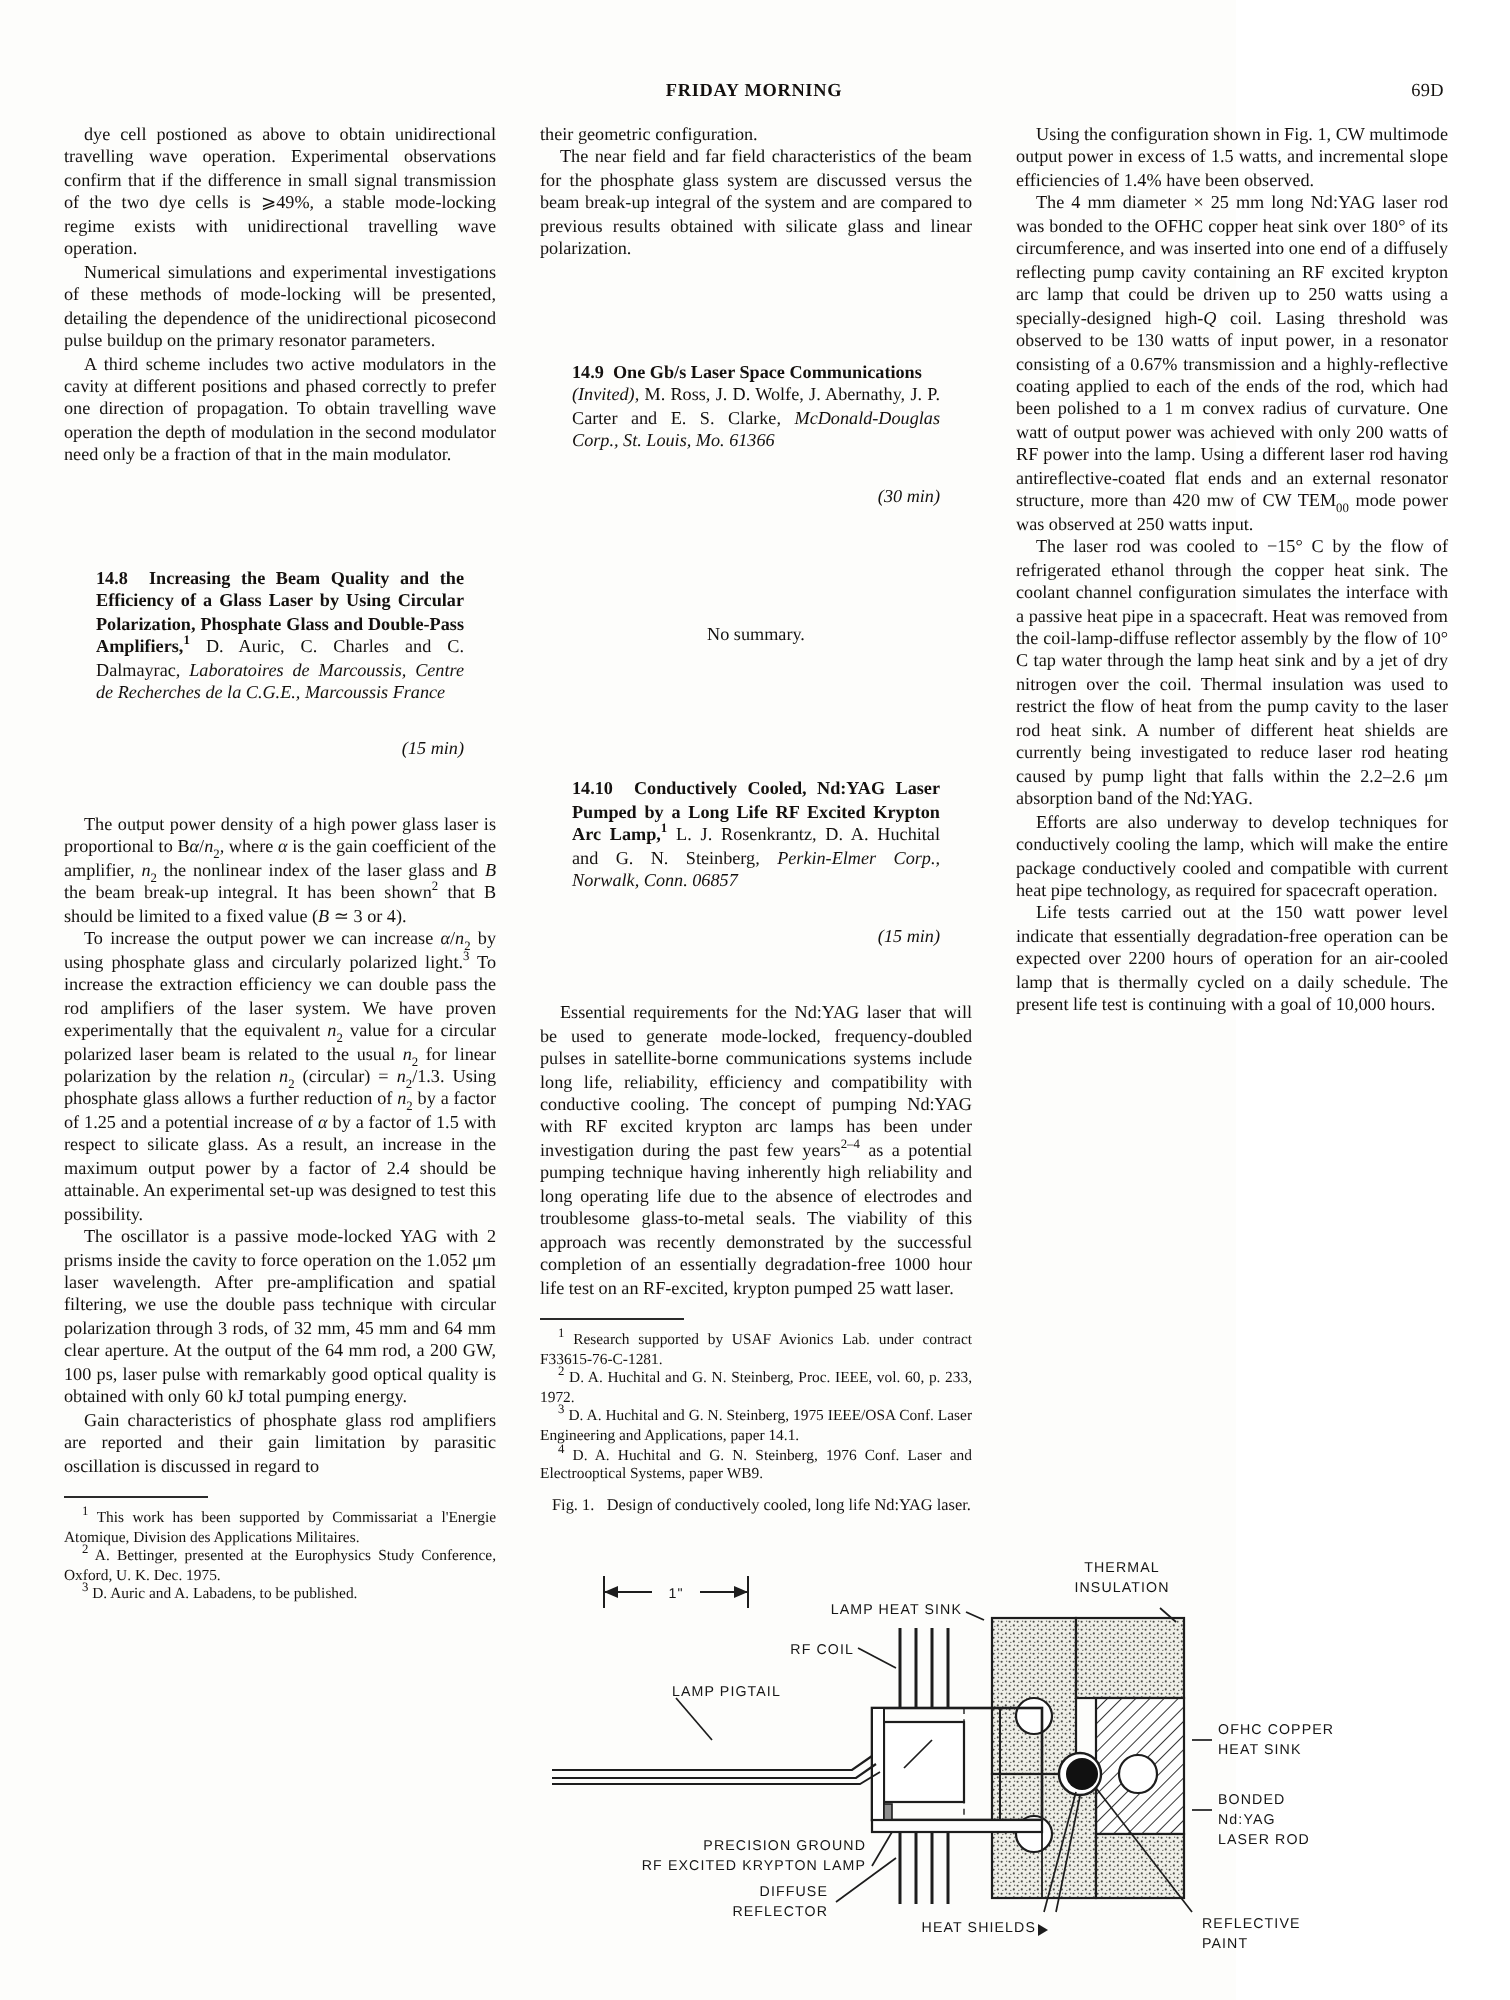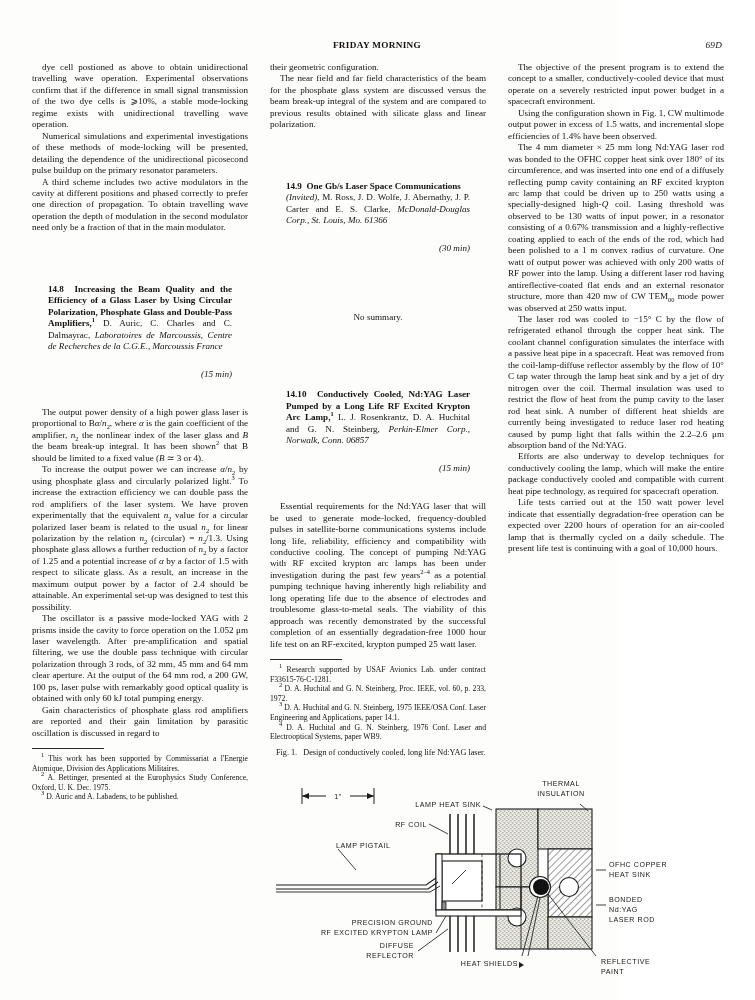--- a/index.html
+++ b/index.html
@@ -39,21 +39,20 @@
     letter-spacing: 0.35px;
     color: #14110f;
   }
   .runhead-page {
     position: absolute;
     right: 0;
     top: 0;
     font-size: 9.2px;
     color: #14110f;
     letter-spacing: 0.2px;
-    font-style: italic;
   }
   
   .cols {
     position: absolute;
     left: 32px;
     top: 62px;
     width: 692px;
   }
   .col {
     position: absolute;
@@ -172,21 +171,21 @@
 <div class="page">
 
   <div class="runhead">
     <div class="runhead-title">FRIDAY MORNING</div>
     <div class="runhead-page">69D</div>
   </div>
 
   <div class="cols">
 
     <div class="col c1">
-      <p>dye cell postioned as above to obtain unidirectional travelling wave operation. Experimental observations confirm that if the difference in small signal transmission of the two dye cells is ⩾10%, a stable mode-locking regime exists with unidirectional travelling wave operation.</p>
+      <p>dye cell postioned as above to obtain unidirectional travelling wave operation. Experimental observations confirm that if the difference in small signal transmission of the two dye cells is ⩾49%, a stable mode-locking regime exists with unidirectional travelling wave operation.</p>
       <p>Numerical simulations and experimental investigations of these methods of mode-locking will be presented, detailing the dependence of the unidirectional picosecond pulse buildup on the primary resonator parameters.</p>
       <p>A third scheme includes two active modulators in the cavity at different positions and phased correctly to prefer one direction of propagation. To obtain travelling wave operation the depth of modulation in the second modulator need only be a fraction of that in the main modulator.</p>
 
       <div class="gap-xl"></div>
 
       <p class="abs-title"><span class="num">14.8</span>&nbsp;&nbsp;<span>Increasing the Beam Quality and the Efficiency of a Glass Laser by Using Circular Polarization, Phosphate Glass and Double-Pass Amplifiers,</span><sup>1</sup> <span class="plain">D. Auric, C. Charles and C. Dalmayrac,</span> <span class="ital">Laboratoires de Marcoussis, Centre de Recherches de la C.G.E., Marcoussis France</span></p>
       <p class="dur">(15 min)</p>
 
       <div class="gap"></div>
 
@@ -224,21 +223,20 @@
       <p><span>Essential requirements for the Nd:YAG laser that will be used to generate mode-locked, frequency-doubled pulses in satellite-borne communications systems include long life, reliability, efficiency and compatibility with conductive cooling. The concept of pumping Nd:YAG with RF excited krypton arc lamps has been under investigation during the past few years</span><sup>2–4</sup><span> as a potential pumping technique having inherently high reliability and long operating life due to the absence of electrodes and troublesome glass-to-metal seals. The viability of this approach was recently demonstrated by the successful completion of an essentially degradation-free 1000 hour life test on an RF-excited, krypton pumped 25 watt laser.</span></p>
 
       <div class="fn-rule"></div>
       <p class="fnote"><sup>1</sup> <span>Research supported by USAF Avionics Lab. under contract F33615-76-C-1281.</span></p>
       <p class="fnote"><sup>2</sup> <span>D. A. Huchital and G. N. Steinberg, Proc. IEEE, vol. 60, p. 233, 1972.</span></p>
       <p class="fnote"><sup>3</sup> <span>D. A. Huchital and G. N. Steinberg, 1975 IEEE/OSA Conf. Laser Engineering and Applications, paper 14.1.</span></p>
       <p class="fnote"><sup>4</sup> <span>D. A. Huchital and G. N. Steinberg, 1976 Conf. Laser and Electrooptical Systems, paper WB9.</span></p>
     </div>
 
     <div class="col c3">
-      <p>The objective of the present program is to extend the concept to a smaller, conductively-cooled device that must operate on a severely restricted input power budget in a spacecraft environment.</p>
       <p>Using the configuration shown in Fig. 1, CW multimode output power in excess of 1.5 watts, and incremental slope efficiencies of 1.4% have been observed.</p>
       <p><span>The 4 mm diameter × 25 mm long Nd:YAG laser rod was bonded to the OFHC copper heat sink over 180° of its circumference, and was inserted into one end of a diffusely reflecting pump cavity containing an RF excited krypton arc lamp that could be driven up to 250 watts using a specially-designed high-</span><i>Q</i><span> coil. Lasing threshold was observed to be 130 watts of input power, in a resonator consisting of a 0.67% transmission and a highly-reflective coating applied to each of the ends of the rod, which had been polished to a 1 m convex radius of curvature. One watt of output power was achieved with only 200 watts of RF power into the lamp. Using a different laser rod having antireflective-coated flat ends and an external resonator structure, more than 420 mw of CW TEM</span><sub>00</sub><span> mode power was observed at 250 watts input.</span></p>
       <p>The laser rod was cooled to −15° C by the flow of refrigerated ethanol through the copper heat sink. The coolant channel configuration simulates the interface with a passive heat pipe in a spacecraft. Heat was removed from the coil-lamp-diffuse reflector assembly by the flow of 10° C tap water through the lamp heat sink and by a jet of dry nitrogen over the coil. Thermal insulation was used to restrict the flow of heat from the pump cavity to the laser rod heat sink. A number of different heat shields are currently being investigated to reduce laser rod heating caused by pump light that falls within the 2.2–2.6 μm absorption band of the Nd:YAG.</p>
       <p>Efforts are also underway to develop techniques for conductively cooling the lamp, which will make the entire package conductively cooled and compatible with current heat pipe technology, as required for spacecraft operation.</p>
       <p>Life tests carried out at the 150 watt power level indicate that essentially degradation-free operation can be expected over 2200 hours of operation for an air-cooled lamp that is thermally cycled on a daily schedule. The present life test is continuing with a goal of 10,000 hours.</p>
     </div>
 
   </div>
 
   <div class="figwrap">

